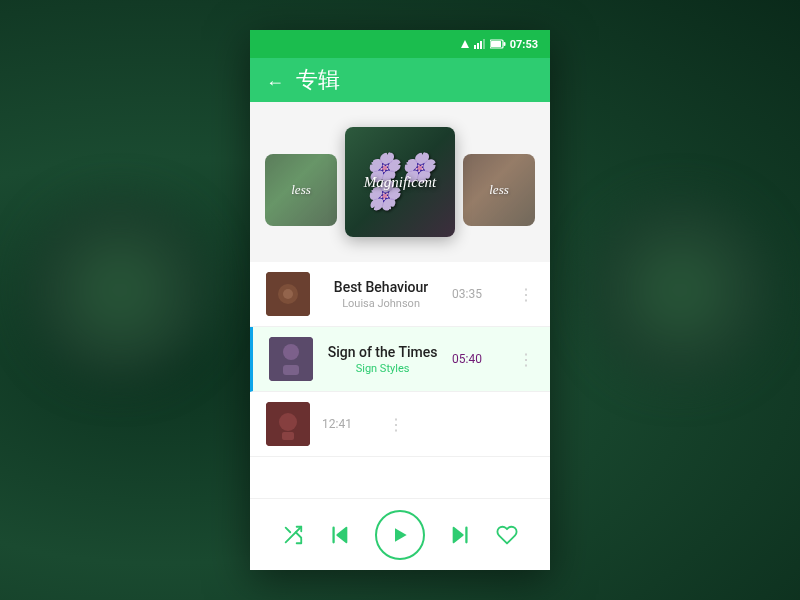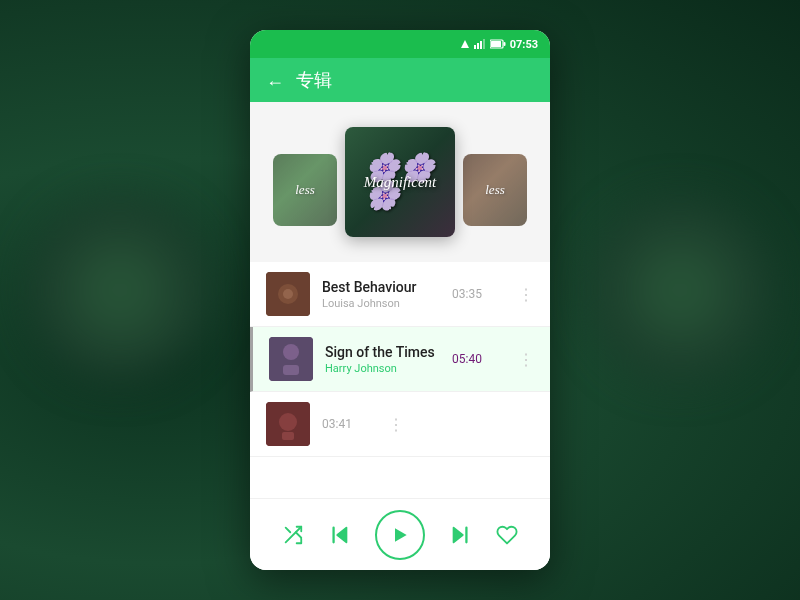--- a/index.html
+++ b/index.html
@@ -40,21 +40,21 @@
       border-radius: 50%;
       background: radial-gradient(circle, #2a5a3a 0%, #1a3a2a 70%);
       top: 200px; right: 30px;
       filter: blur(20px);
     }
 
     .phone {
       width: 300px;
       height: 540px;
       background: #fff;
-      border-radius: 16px;
+      border-radius: 0;
       overflow: hidden;
       position: relative;
       z-index: 1;
       box-shadow: 0 10px 40px rgba(0,0,0,0.5);
       display: flex;
       flex-direction: column;
     }
 
     
     .status-bar {
@@ -86,21 +86,21 @@
       padding: 0 16px;
       gap: 12px;
     }
     .back-arrow {
       color: white;
       font-size: 18px;
       cursor: pointer;
     }
     .header-title {
       color: white;
-      font-size: 18px;
+      font-size: 22px;
       font-weight: 500;
     }
 
     
     .carousel {
       background: #f5f5f5;
       height: 160px;
       display: flex;
       align-items: center;
       justify-content: center;
@@ -109,21 +109,21 @@
       overflow: hidden;
       position: relative;
     }
     .album-card {
       border-radius: 8px;
       overflow: hidden;
       flex-shrink: 0;
       position: relative;
     }
     .album-card.side {
-      width: 64px;
+      width: 72px;
       height: 72px;
       opacity: 0.7;
       margin-top: 16px;
     }
     .album-card.center {
       width: 110px;
       height: 110px;
       box-shadow: 0 4px 16px rgba(0,0,0,0.3);
       z-index: 2;
     }
@@ -177,40 +177,41 @@
     }
     .track-item {
       display: flex;
       align-items: center;
       padding: 10px 16px;
       border-bottom: 1px solid #f0f0f0;
       gap: 12px;
     }
     .track-item.active {
       background: #f0fff4;
-      border-left: 3px solid #a3a3a3;
+      border-left: 3px solid #0ea5e9;
     }
     .track-thumb {
       width: 44px;
       height: 44px;
       border-radius: 4px;
       overflow: hidden;
       flex-shrink: 0;
     }
     .track-thumb-1 {
       background: linear-gradient(135deg, #5a3a2a 0%, #8a5a3a 50%, #4a2a1a 100%);
     }
     .track-thumb-2 {
       background: linear-gradient(135deg, #4a3a5a 0%, #7a5a8a 50%, #3a2a4a 100%);
     }
     .track-thumb-3 {
       background: linear-gradient(135deg, #5a2a2a 0%, #8a3a3a 50%, #4a1a1a 100%);
     }
     .track-info {
       flex: 1;
+      text-align: center;
     }
     .track-title {
       font-size: 14px;
       font-weight: 500;
       color: #222;
     }
     .track-artist {
       font-size: 11px;
       color: #aaa;
       margin-top: 2px;
@@ -360,35 +361,35 @@
     <div class="track-item active">
       <div class="track-thumb track-thumb-2">
         <svg width="44" height="44" viewBox="0 0 44 44">
           <rect width="44" height="44" fill="#5a4a6a"></rect>
           <circle cx="22" cy="15" r="8" fill="#8a6a9a" opacity="0.7"></circle>
           <rect x="14" y="28" width="16" height="10" rx="3" fill="#9a7aaa" opacity="0.5"></rect>
         </svg>
       </div>
       <div class="track-info">
         <div class="track-title">Sign of the Times</div>
-        <div class="track-artist active-artist">Harry Johnson</div>
+        <div class="track-artist active-artist">Sign Styles</div>
       </div>
       <span class="track-duration" style="color:#701a75;">05:40</span>
       <span class="track-more">⋮</span>
     </div>
 
     <div class="track-item">
       <div class="track-thumb track-thumb-3">
         <svg width="44" height="44" viewBox="0 0 44 44">
           <rect width="44" height="44" fill="#6a3030"></rect>
           <circle cx="22" cy="20" r="9" fill="#9a4a4a" opacity="0.6"></circle>
           <rect x="16" y="30" width="12" height="8" rx="2" fill="#ba6060" opacity="0.4"></rect>
         </svg>
       </div>
-      <span class="track-duration">03:41</span>
+      <span class="track-duration">12:41</span>
       <span class="track-more">⋮</span>
     </div>
 
   </div>
 
   <div class="player-controls">
 
     <div class="ctrl-btn">
       <svg viewBox="0 0 24 24">
         <polyline points="16,3 21,3 21,8" stroke="#2ecc71" stroke-width="2" fill="none" stroke-linecap="round"></polyline>

